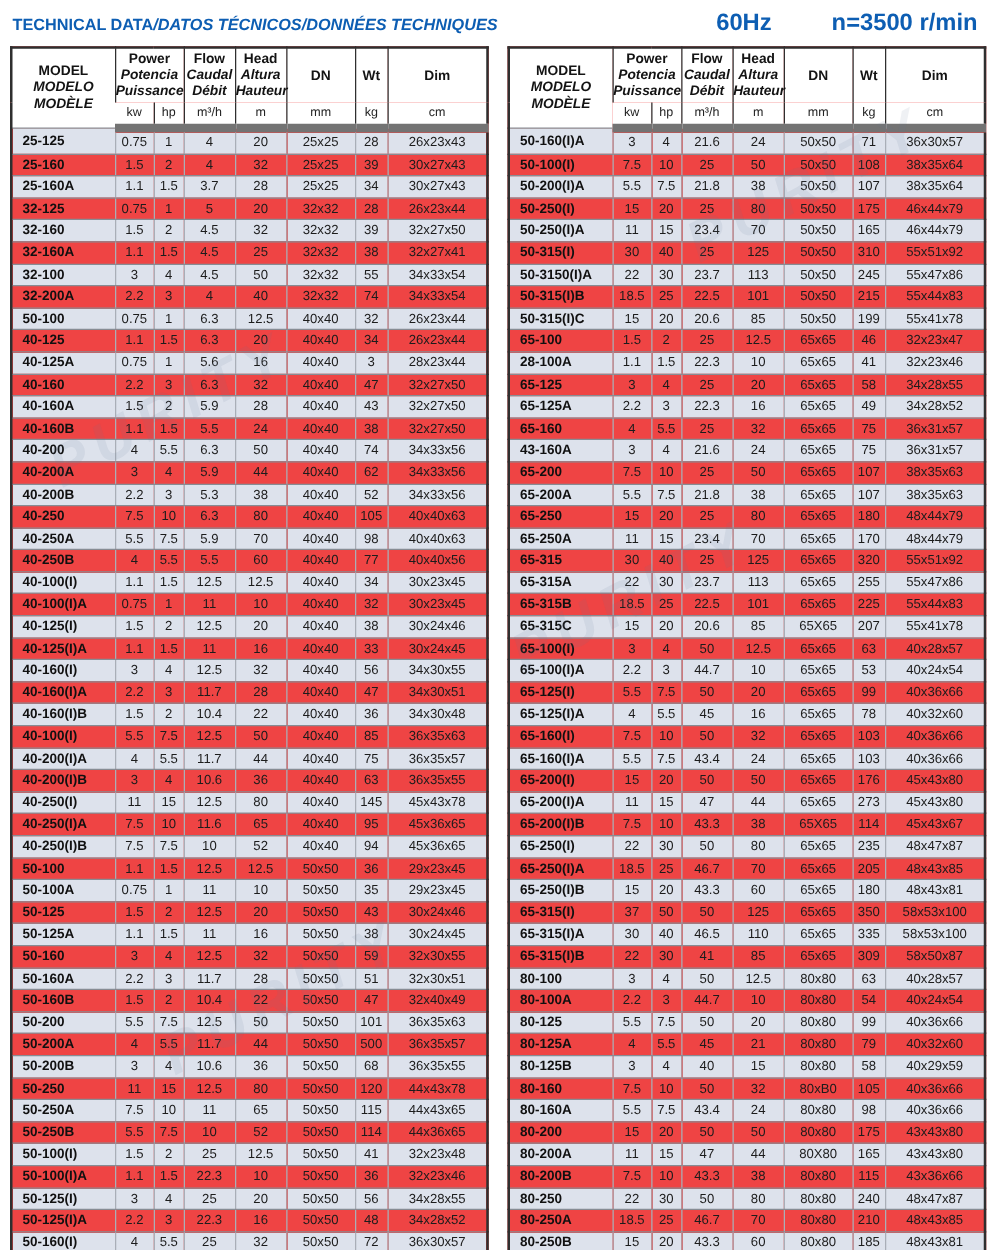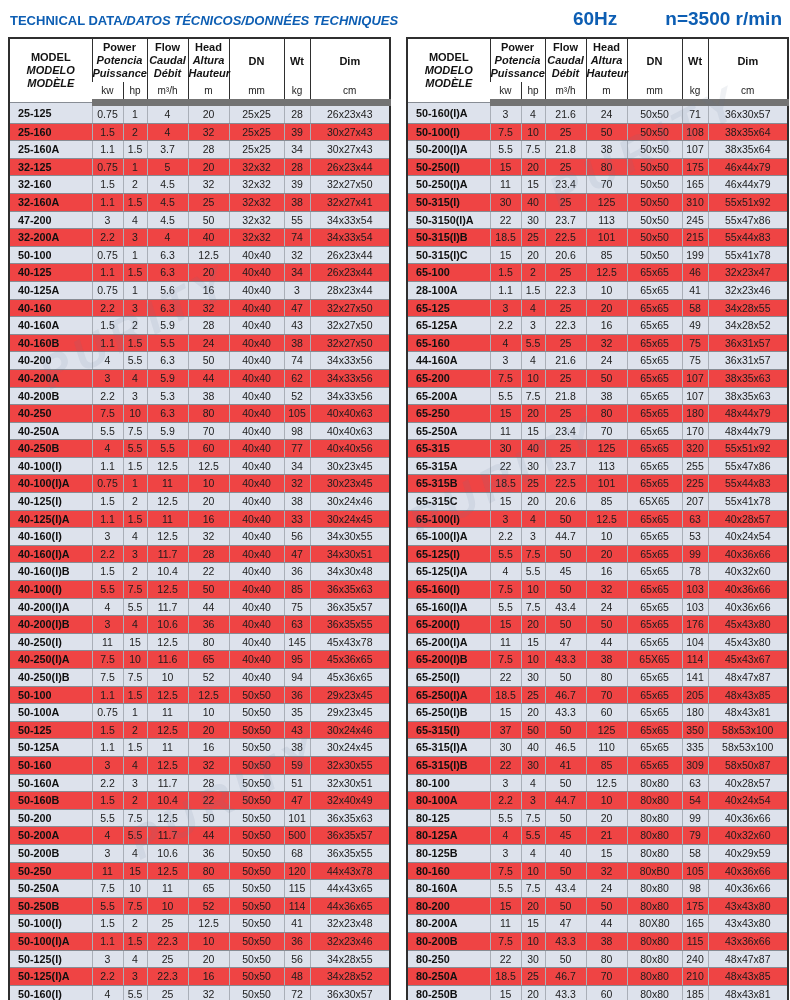--- a/index.html
+++ b/index.html
@@ -152,21 +152,21 @@
           <td class="model">32-160A</td>
           <td>1.1</td>
           <td>1.5</td>
           <td>4.5</td>
           <td>25</td>
           <td>32x32</td>
           <td>38</td>
           <td>32x27x41</td>
         </tr>
         <tr>
-          <td class="model">47-200</td>
+          <td class="model">32-100</td>
           <td>3</td>
           <td>4</td>
           <td>4.5</td>
           <td>50</td>
           <td>32x32</td>
           <td>55</td>
           <td>34x33x54</td>
         </tr>
         <tr>
           <td class="model">32-200A</td>
@@ -793,21 +793,21 @@
           <td class="model">65-160</td>
           <td>4</td>
           <td>5.5</td>
           <td>25</td>
           <td>32</td>
           <td>65x65</td>
           <td>75</td>
           <td>36x31x57</td>
         </tr>
         <tr>
-          <td class="model">44-160A</td>
+          <td class="model">43-160A</td>
           <td>3</td>
           <td>4</td>
           <td>21.6</td>
           <td>24</td>
           <td>65x65</td>
           <td>75</td>
           <td>36x31x57</td>
         </tr>
         <tr>
           <td class="model">65-200</td>
@@ -959,41 +959,41 @@
           <td>176</td>
           <td>45x43x80</td>
         </tr>
         <tr>
           <td class="model">65-200(I)A</td>
           <td>11</td>
           <td>15</td>
           <td>47</td>
           <td>44</td>
           <td>65x65</td>
-          <td>104</td>
+          <td>273</td>
           <td>45x43x80</td>
         </tr>
         <tr>
           <td class="model">65-200(I)B</td>
           <td>7.5</td>
           <td>10</td>
           <td>43.3</td>
           <td>38</td>
           <td>65X65</td>
           <td>114</td>
           <td>45x43x67</td>
         </tr>
         <tr>
           <td class="model">65-250(I)</td>
           <td>22</td>
           <td>30</td>
           <td>50</td>
           <td>80</td>
           <td>65x65</td>
-          <td>141</td>
+          <td>235</td>
           <td>48x47x87</td>
         </tr>
         <tr>
           <td class="model">65-250(I)A</td>
           <td>18.5</td>
           <td>25</td>
           <td>46.7</td>
           <td>70</td>
           <td>65x65</td>
           <td>205</td>

